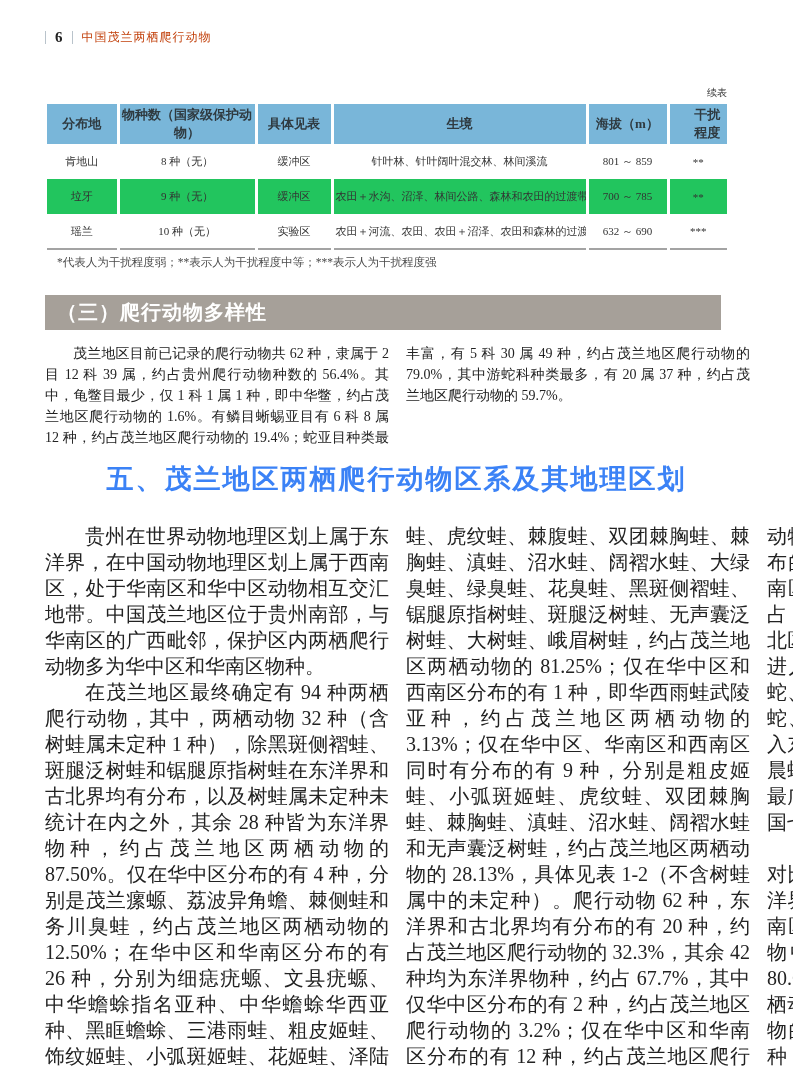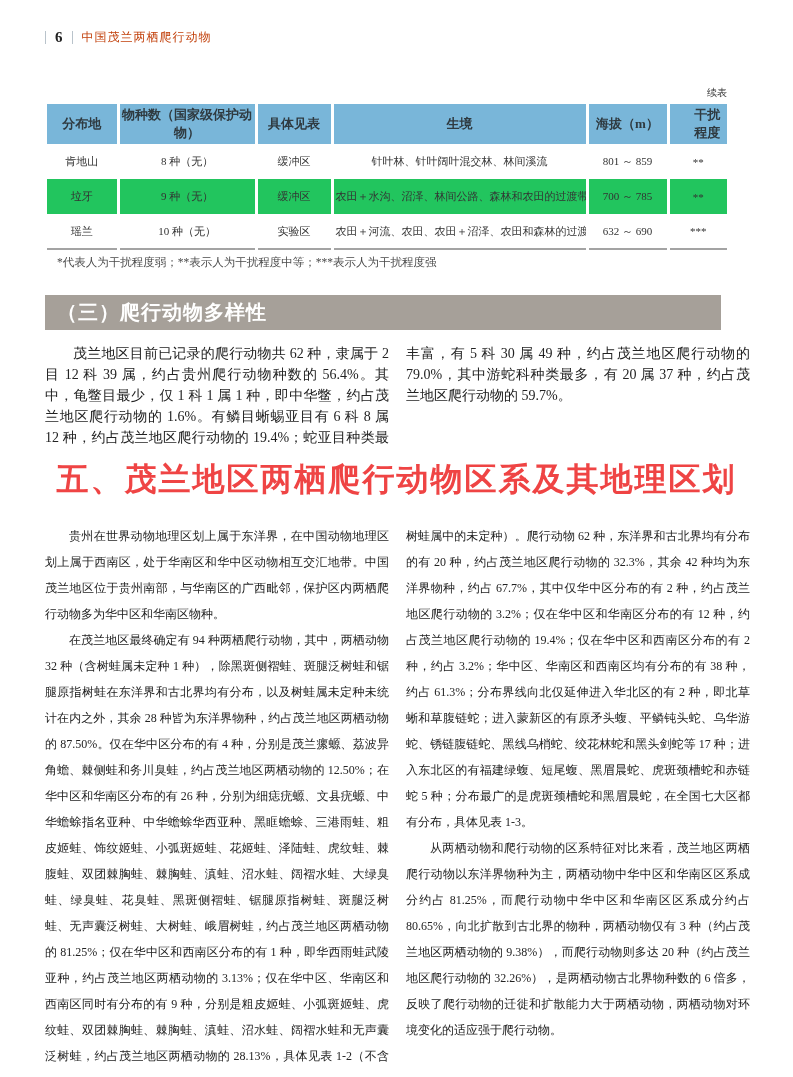--- a/index.html
+++ b/index.html
@@ -61,27 +61,27 @@
   .cols-s3 {
     margin:13px 43px 0 45px; height:106px;
     column-count:2; column-gap:17px; column-fill:auto;
     font-size:14px; line-height:21px; text-align:justify; color:#222;
   }
   .cols-s3 p { text-indent:2em; }
 
   
   .main-heading {
     margin-top:10px; text-align:center;
-    font-size:32px; font-weight:bold; color:#ef4444;
+    font-size:27px; font-weight:bold; color:#3b82f6;
     letter-spacing:2px; height:40px; line-height:40px;
   }
   .cols-s5 {
     margin:24px 43px 0 45px; height:548px;
     column-count:2; column-gap:17px; column-fill:auto;
-    font-size:12px; line-height:26px; text-align:justify; color:#222;
+    font-size:20px; line-height:26px; text-align:justify; color:#222;
   }
   .cols-s5 p { text-indent:2em; }
 </style>
 </head>
 <body>
 
 <div class="page-header">
   <span class="rule-mark"></span>
   <span class="page-num">6</span>
   <span class="rule-mark"></span>

